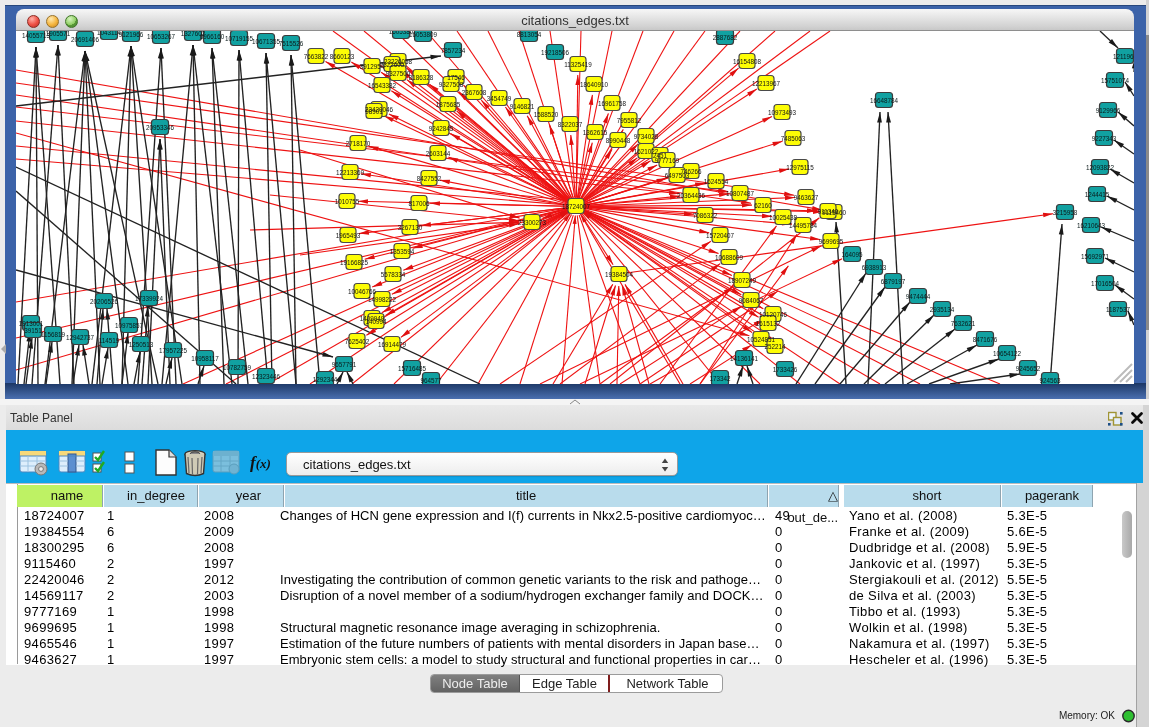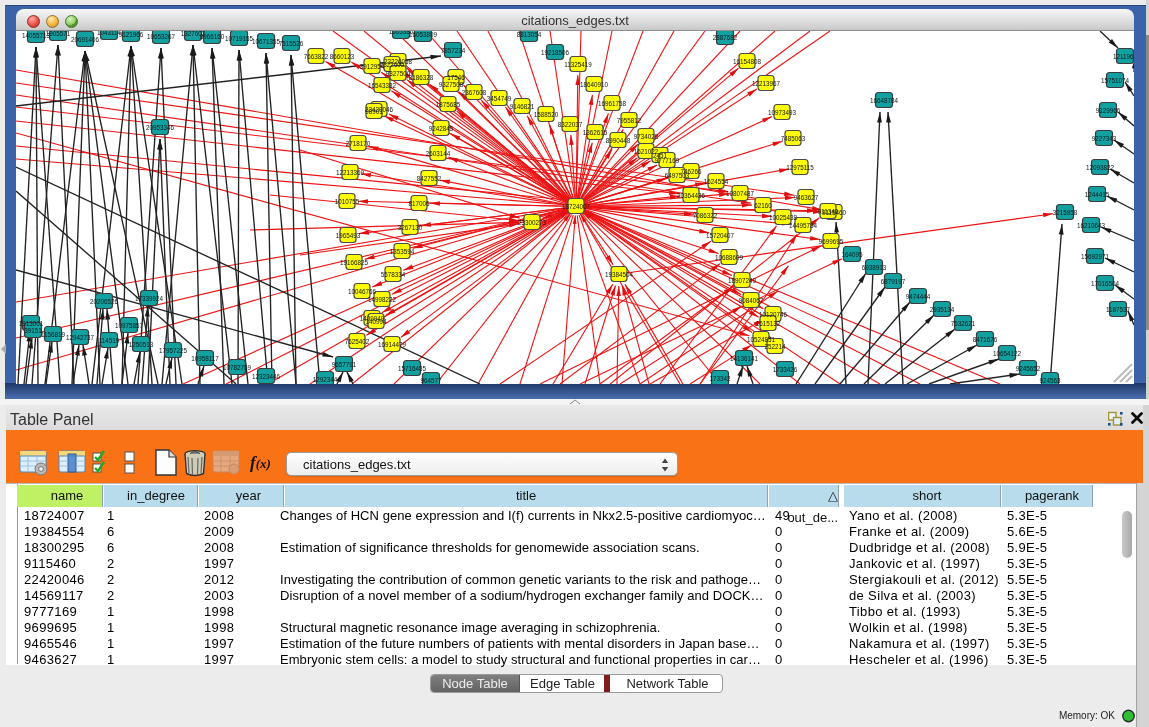--- a/index.html
+++ b/index.html
@@ -6,22 +6,22 @@
 #bluebottom { position:absolute; left:5px; top:383px; width:1141px; height:16px; background:linear-gradient(#1c3765,#4a6fb0); }
 #titlebar { position:absolute; left:16px; top:9px; width:1118px; height:22px; border-radius:8px 8px 0 0;
   background:linear-gradient(#f7f7f7,#d3d3d3 80%,#c8c8c8); border-bottom:1px solid #8e8e8e; }
 #titlebar .t { position:absolute; width:100%; text-align:center; top:4px; font-size:13px; color:#333; }
 .tl { position:absolute; top:15px; width:13px; height:13px; border-radius:50%; }
 #canvas { position:absolute; left:16px; top:31px; width:1118px; height:353px; background:#fff; }
 #rightstrip { position:absolute; left:1146px; top:0; width:3px; height:727px; background:#d2d2d2; }
 #rightdark { position:absolute; left:1146px; top:35px; width:3px; height:295px; background:#8a8a8a; }
 #tphead { position:absolute; left:0px; top:399px; width:1149px; height:6px; background:#f4f4f4; }
 #tpbar { position:absolute; left:6px; top:405px; width:1137px; height:25px; background:linear-gradient(#e9e9e9,#dcdcdc); }
-#tpbar .t { position:absolute; left:4px; top:6px; font-size:16px; color:#333; }
-#toolrow { position:absolute; left:6px; top:430px; width:1137px; height:53px; background:#f97316; }
+#tpbar .t { position:absolute; left:4px; top:6px; font-size:12px; color:#333; }
+#toolrow { position:absolute; left:6px; top:430px; width:1137px; height:53px; background:#0ea5e9; }
 #tablebg { position:absolute; left:6px; top:483px; width:1130px; height:182px; background:#fff; border-top:1px solid #bbb; }
 .hc { position:absolute; top:485px; height:22px; background:#b9dcec; font-size:13px; color:#111; text-align:center; line-height:22px; border-right:1px solid #8ea4b0; }
 .trow { position:absolute; left:0; width:1149px; height:16px; font-size:13px; color:#000; letter-spacing:0.35px; }
 .trow span { position:absolute; top:0; }
 #tabbar { position:absolute; left:430px; top:674px; width:293px; height:19px; border:1px solid #9b9b9b; border-radius:4px; background:#fff; overflow:hidden; }
 .seg { position:absolute; top:0; height:19px; font-size:13px; text-align:center; line-height:18px; color:#222; }
 #statusrow { position:absolute; left:0; top:700px; width:1149px; height:27px;padding-left:24px; }
 </style></head><body>
 <div id="bluepanel"></div>
 <div id="bluebottom"></div>
@@ -829,21 +829,20 @@
     <span style="left:107px">6</span>
     <span style="left:204px">2009</span>
 <span style="left:775px">0</span>
 <span style="left:849px">Franke et al. (2009)</span>
 <span style="left:1007px">5.6E-5</span>
   </div>
 <div class="trow" style="top:540px">
 <span style="left:24px">18300295</span>
     <span style="left:107px">6</span>
     <span style="left:204px">2008</span>
-<span style="left:280px;width:486px;overflow:hidden;white-space:nowrap;text-overflow:ellipsis;letter-spacing:0.05px">Estimation of significance thresholds for genomewide association scans.</span>
 <span style="left:775px">0</span>
 <span style="left:849px">Dudbridge et al. (2008)</span>
 <span style="left:1007px">5.9E-5</span>
   </div>
 <div class="trow" style="top:556px">
 <span style="left:24px">9115460</span>
     <span style="left:107px">2</span>
     <span style="left:204px">1997</span>
 <span style="left:775px">0</span>
 <span style="left:849px">Jankovic et al. (1997)</span>
@@ -898,21 +897,21 @@
     <span style="left:107px">1</span>
     <span style="left:204px">1997</span>
 <span style="left:280px;width:486px;overflow:hidden;white-space:nowrap;text-overflow:ellipsis;letter-spacing:0.05px">Embryonic stem cells: a model to study structural and functional properties in cardiac cells.</span>
 <span style="left:775px">0</span>
 <span style="left:849px">Hescheler et al. (1996)</span>
 <span style="left:1007px">5.3E-5</span>
   </div>
 <div style="position:absolute;left:1122px;top:511px;width:10px;height:47px;background:linear-gradient(90deg,#c9c9c9,#a8a8a8);border-radius:5px"></div>
 <div id="tabbar">
 <div class="seg" style="left:0;width:89px;background:linear-gradient(#808080,#5f5f5f);color:#eee;border-right:1px solid #555">Node Table</div>
-<div class="seg" style="left:90px;width:89px;border-right:6px solid #7f1d1d">Edge Table</div>
+<div class="seg" style="left:90px;width:89px;border-right:2px solid #7f1d1d">Edge Table</div>
 <div class="seg" style="left:180px;width:113px">Network Table</div>
 </div>
 <div id="statusrow">
 <span style="position:absolute;right:34px;top:10px;font-size:10px;color:#222">Memory: OK</span>
 <svg width="14" height="14" style="position:absolute;left:1122px;top:9px">
       <circle cx="6.5" cy="7" r="5.7" fill="#2fc032" stroke="#2a2a2a" stroke-width="1.4"></circle>
     </svg>
 </div>
 <svg width="8" height="12" style="position:absolute;left:0px;top:343px">
     <path d="M6 1 L1 6 L6 11 Z" fill="#aaa"></path>

